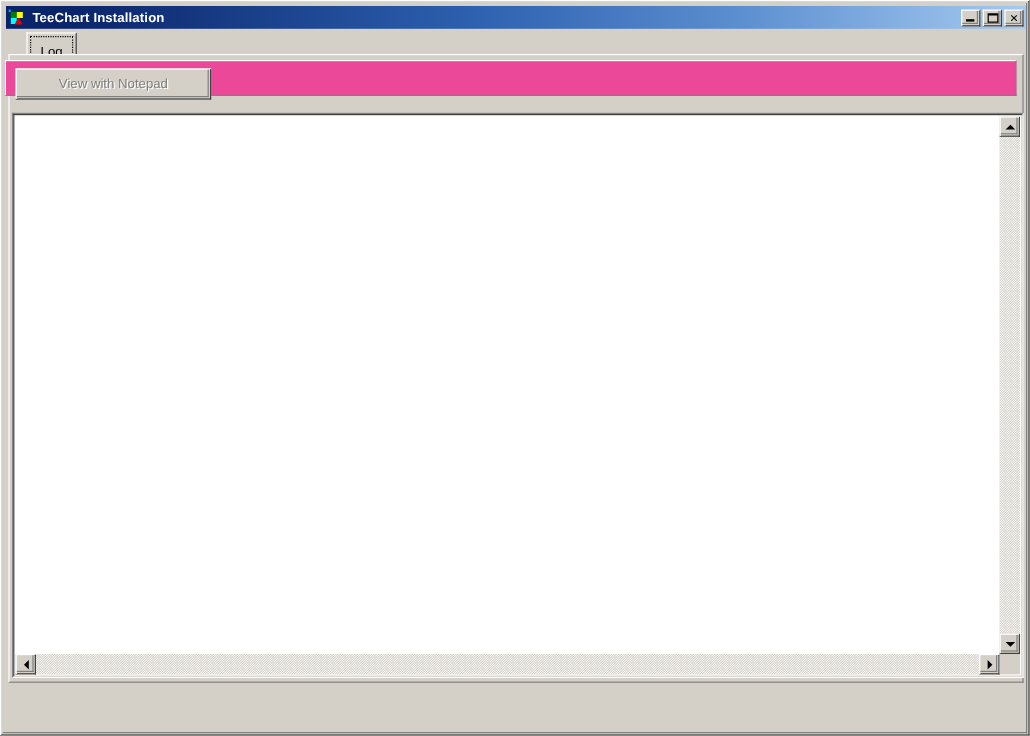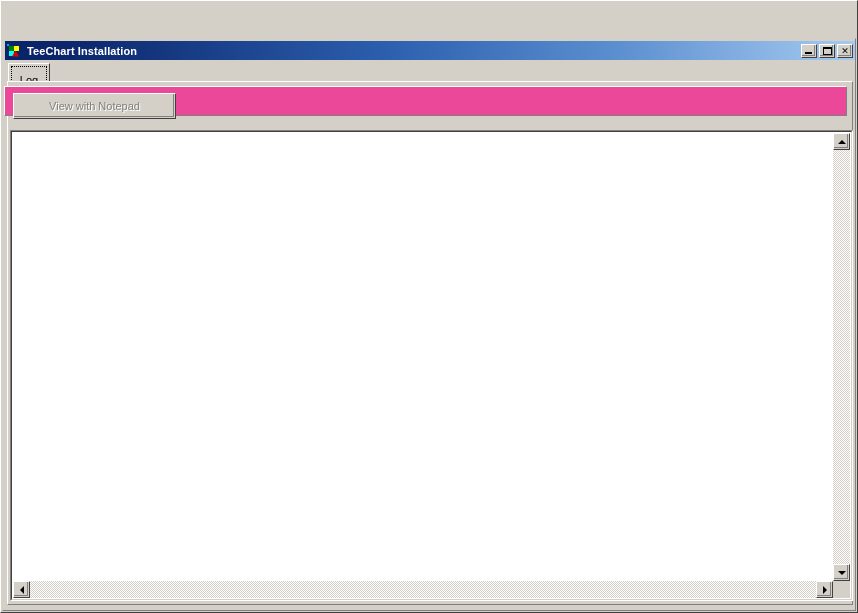--- a/index.html
+++ b/index.html
@@ -28,21 +28,20 @@
   }
   #window-inner {
     position: absolute;
     left: 1px; top: 1px; right: 1px; bottom: 1px;
     border-top: 1px solid #d4d0c8;
     border-left: 1px solid #d4d0c8;
     border-right: 1px solid #808080;
     border-bottom: 1px solid #808080;
     box-sizing: border-box;
     background: #d4d0c8;
-    margin-top: 36px;
   }
 
   
   #titlebar {
     position: absolute;
     left: 2px;
     top: 2px;
     width: 850px;
     height: 19px;
     background: linear-gradient(to right, #0a246a 0%, #0a246a 6%, #2c5fae 45%, #5c8fd0 72%, #a6caf0 100%);
@@ -142,21 +141,21 @@
   
   #tabstrip {
     position: absolute;
     left: 4px;
     top: 24px;
     width: 846px;
     height: 19px;
   }
   #tab-log {
     position: absolute;
-    left: 1px;
+    left: 15px;
     top: 0px;
     height: 19px;
     min-width: 42px;
     padding: 16px 7px;
     box-sizing: border-box;
     background: #d4d0c8;
     border-top: 1px solid #ffffff;
     border-left: 1px solid #ffffff;
     border-right: 1px solid #404040;
     display: flex;

